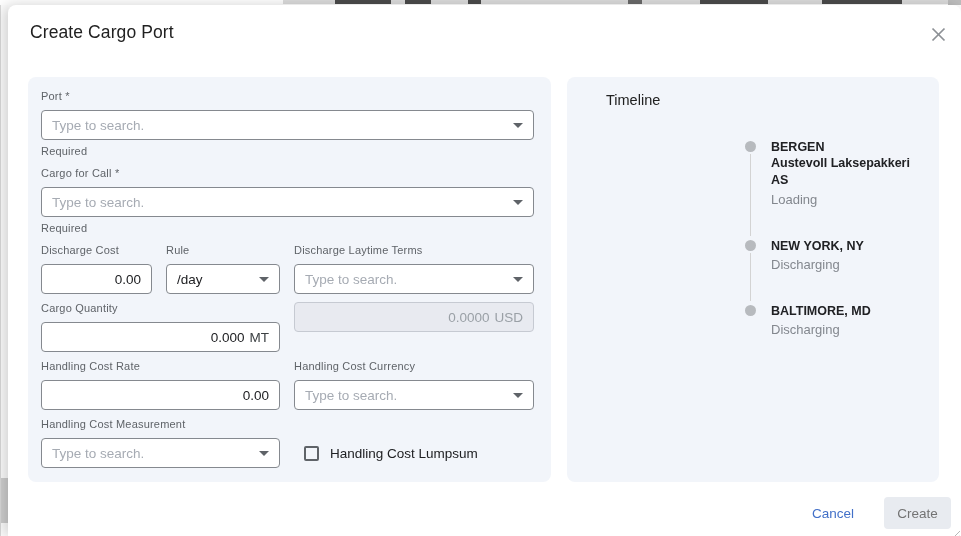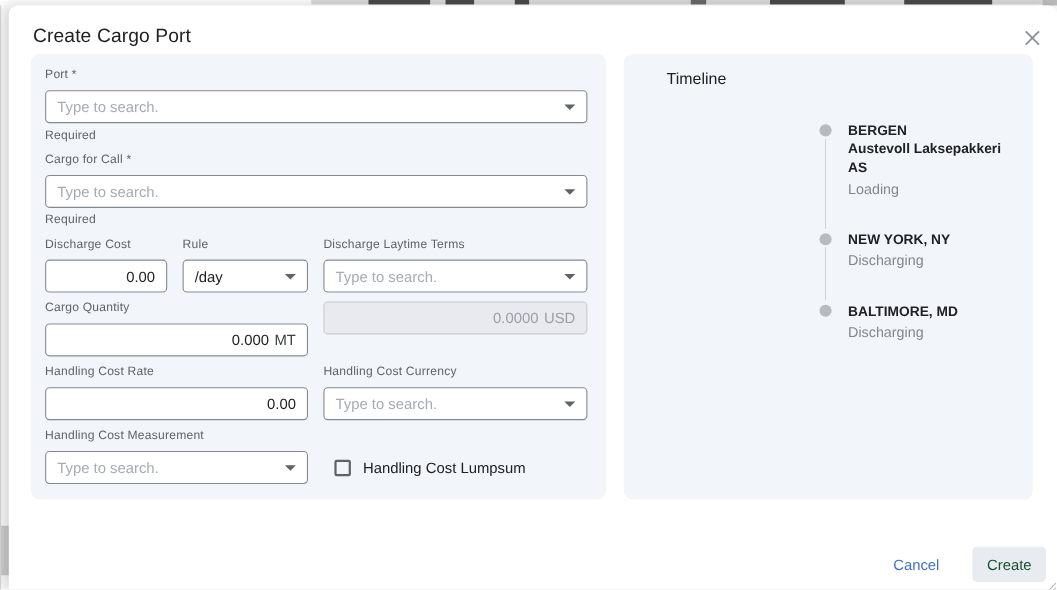--- a/index.html
+++ b/index.html
@@ -35,21 +35,21 @@
     position: absolute; left: 22px; top: 17px;
     font-size: 17.5px; color: #212121; letter-spacing: .1px;
   }
   .close-btn {
     position: absolute; right: 13px; top: 19px; width: 20px; height: 20px;
     display: flex; align-items: center; justify-content: center; cursor: pointer;
   }
 
   
   .panel {
-    position: absolute; top: 44px; height: 405px;
+    position: absolute; top: 72px; height: 405px;
     background: #f2f5fa; border-radius: 8px;
   }
   .panel-form { left: 20px; width: 523px; padding: 13px 17px 0 13px; }
   .panel-timeline { left: 559px; width: 372px; padding: 15px 16px 0 16px; }
 
   
   .f-label { font-size: 11px; line-height: 13px; color: #5f6368; margin-bottom: 7px; letter-spacing: .2px; }
   .helper  { font-size: 11px; line-height: 13px; color: #5f6368; margin-top: 5px; margin-bottom: 9px; letter-spacing: .2px; }
   .textbox {
     height: 30px; background: #ffffff; border: 1px solid #85898f; border-radius: 4px;
@@ -98,21 +98,21 @@
   .t-company:empty { display: none; }
   .t-activity { font-size: 13px; color: #83878e; line-height: 17px; margin-top: 2px; }
 
   
   .footer { position: absolute; right: 10px; bottom: 7px; display: flex; align-items: center; gap: 26px; }
   .cancel-btn {
     background: none; border: none; color: #4270c8; font-size: 13.5px; cursor: pointer;
     font-family: "Liberation Sans", sans-serif; padding: 6px 4px;
   }
   .create-btn {
-    background: #e8ebf0; border: none; border-radius: 4px; color: #14532d; font-size: 13.5px;
+    background: #e8ebf0; border: none; border-radius: 4px; color: #737373; font-size: 13.5px;
     font-family: "Liberation Sans", sans-serif; width: 67px; height: 32px; cursor: default;
   }
   .resize-handle { position: absolute; right: 1px; bottom: 1px; width: 9px; height: 9px; opacity: .7; }
 </style>
 </head>
 <body>
 
 <div class="bg-top-strip">
   <div class="grayband"></div>
   <div class="frag f1"></div>

